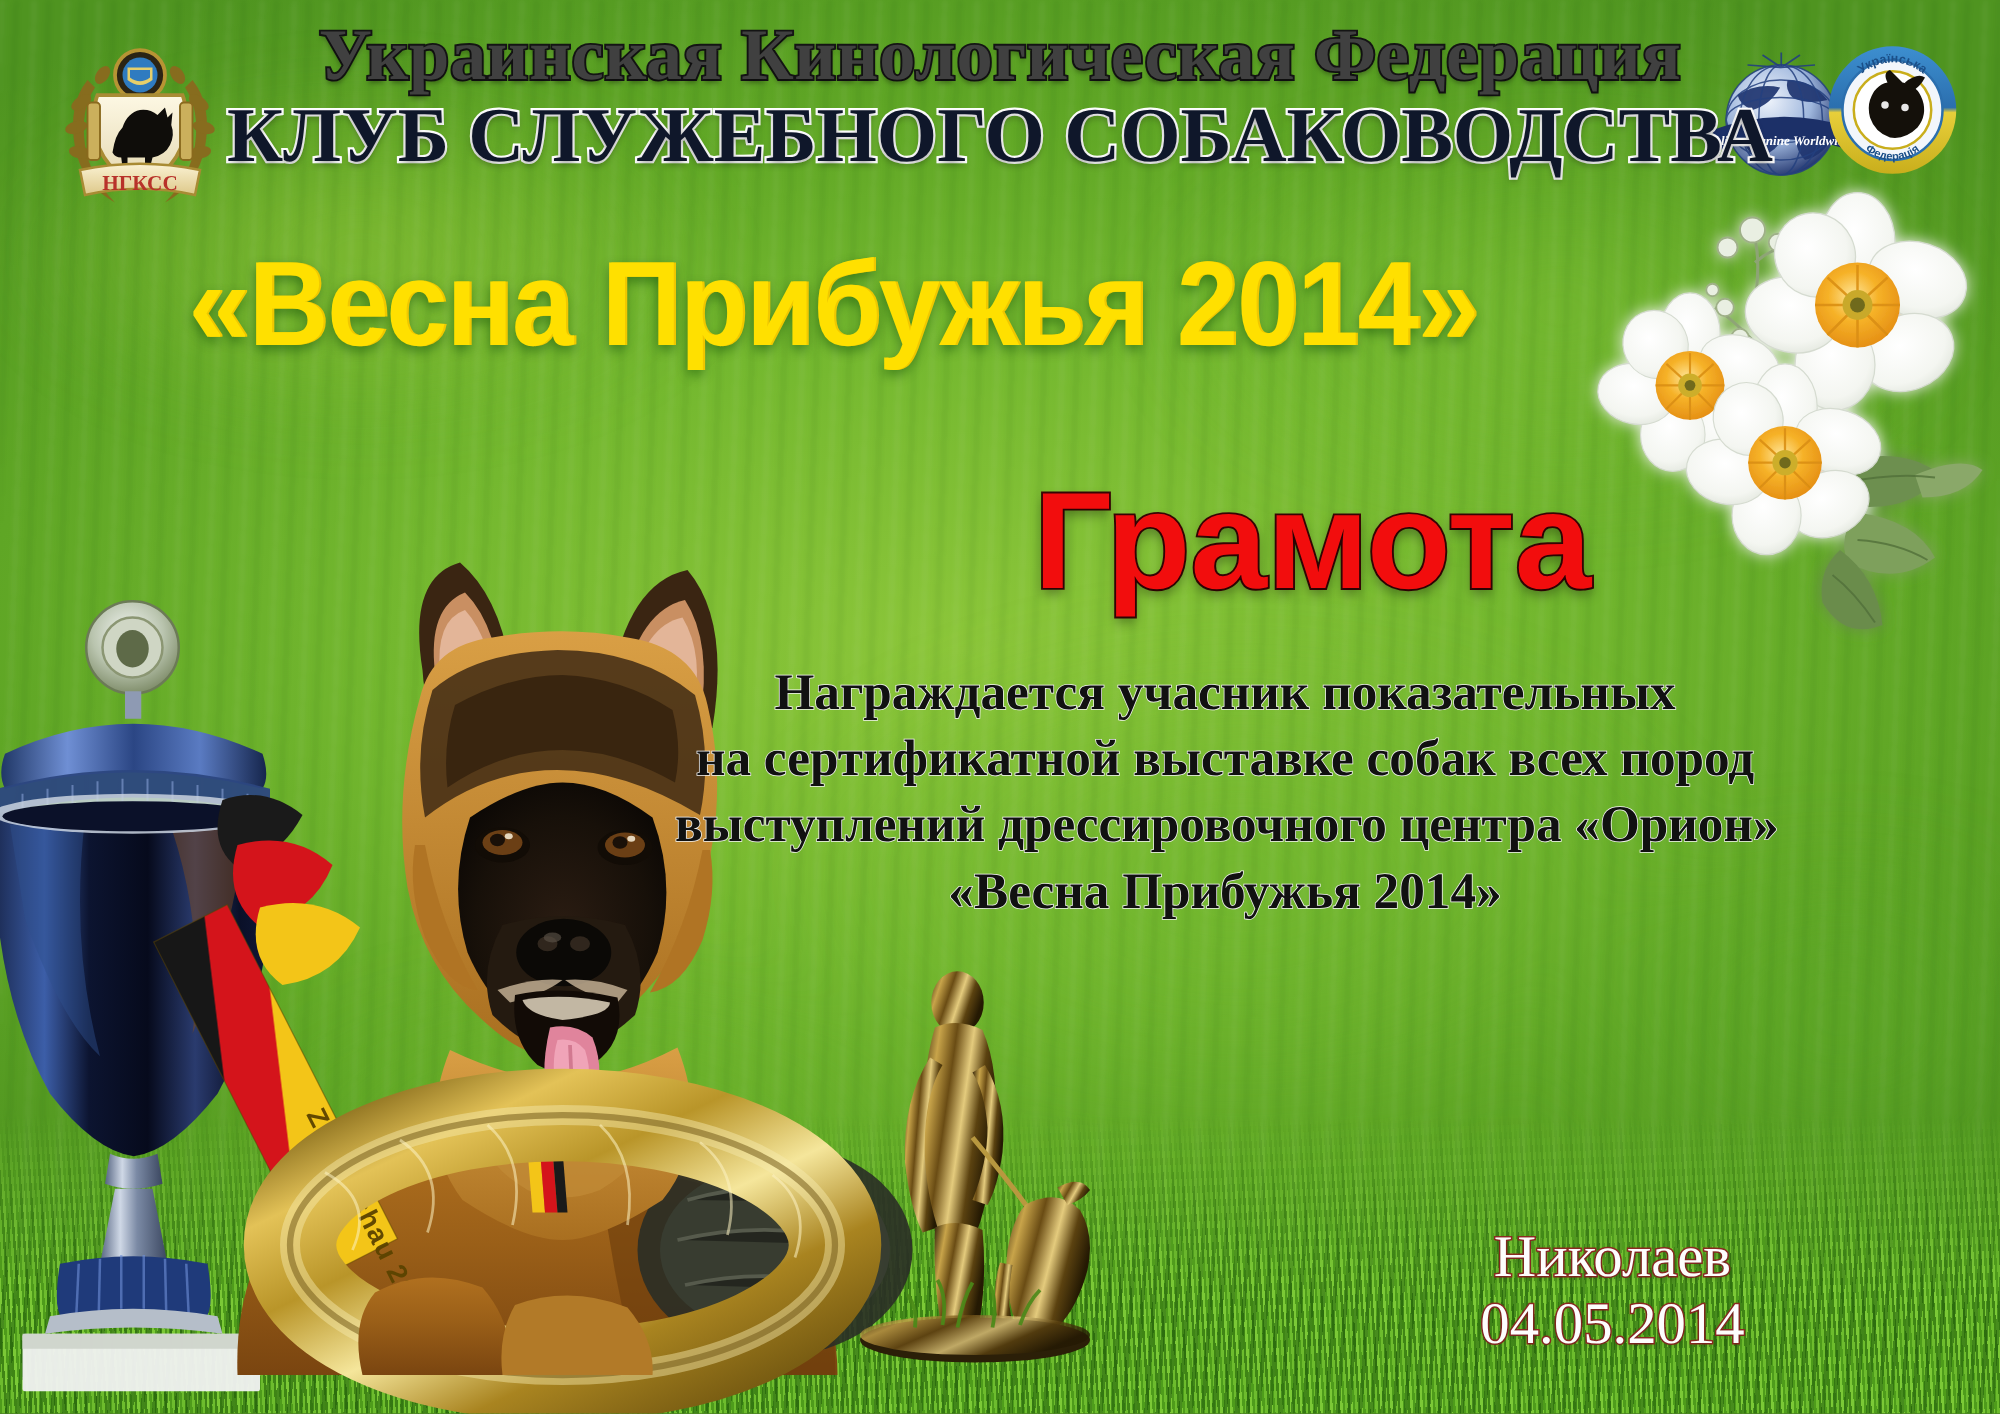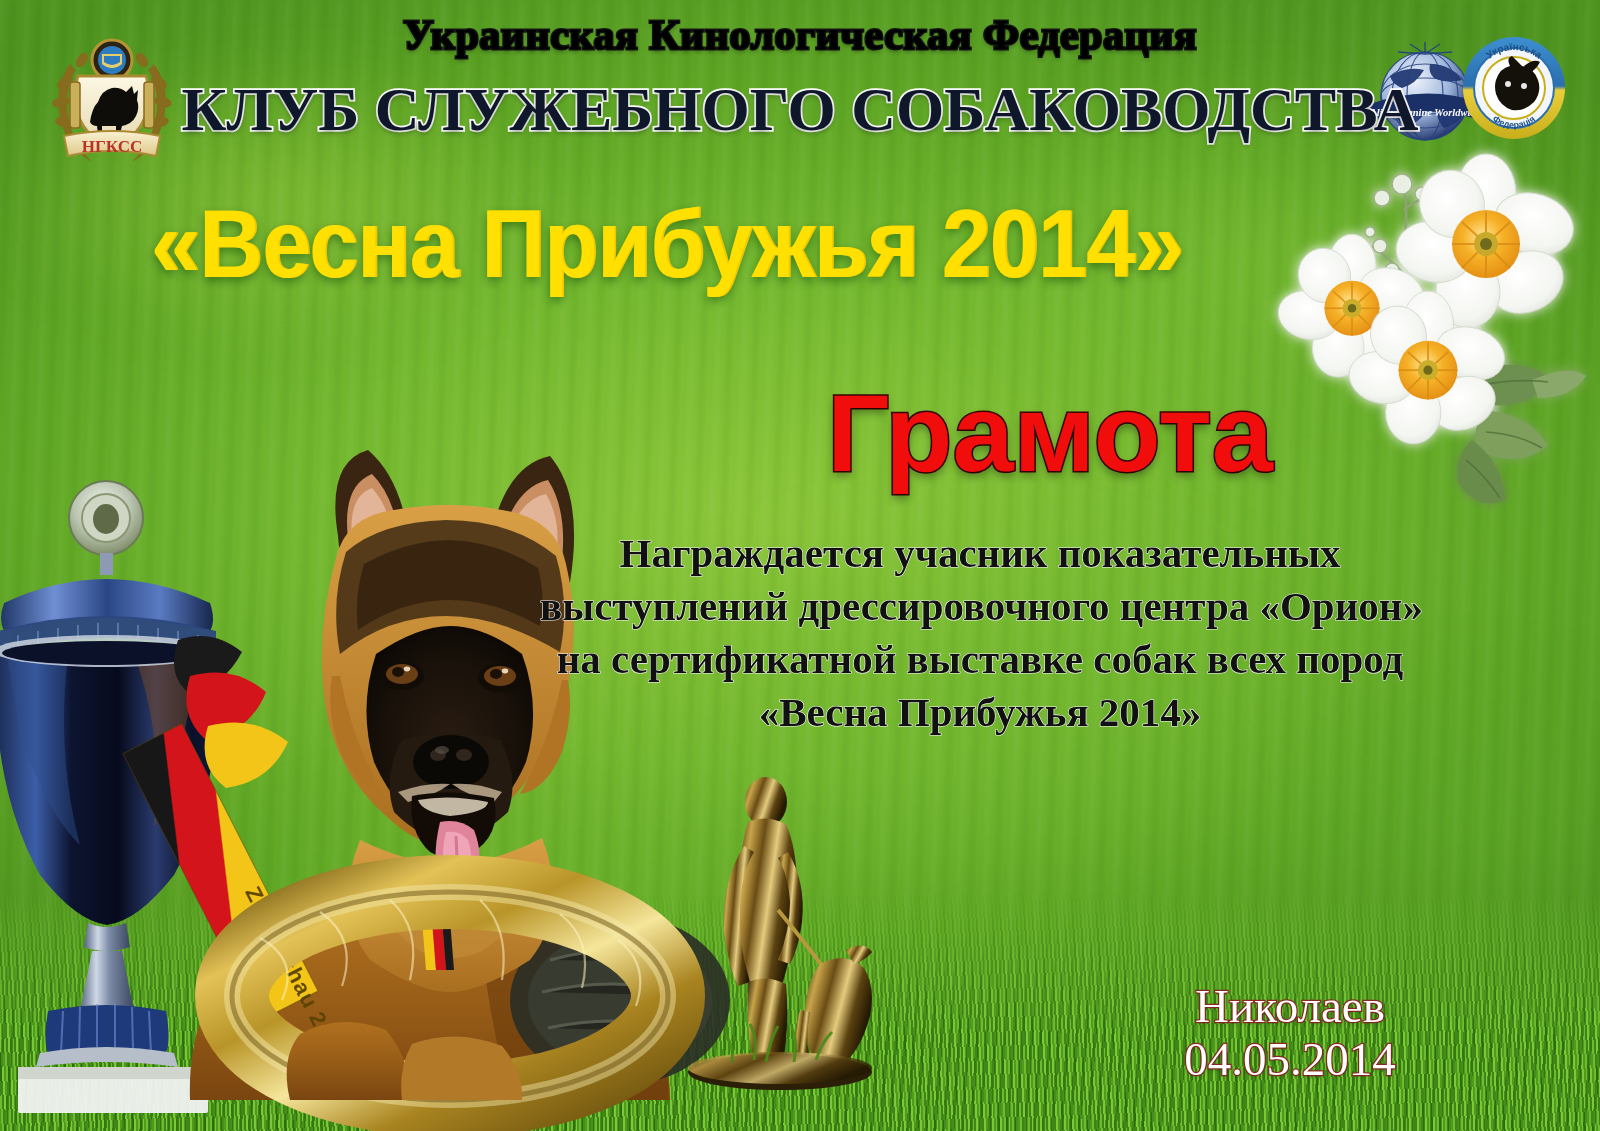--- a/index.html
+++ b/index.html
@@ -65,24 +65,24 @@
 
   
   .header{
     position:absolute;left:0;right:0;top:6px;height:155px;
   }
   .org-line1{
     position:absolute;left:0;right:0;top:8px;
     text-align:center;
     font-family:"Liberation Serif", serif;
     font-weight:bold;
-    font-size:42px;
+    font-size:58px;
     line-height:1.02;
     letter-spacing:.5px;
-    color:#000000;
+    color:#404040;
     -webkit-text-stroke:3px #151515;
     paint-order:stroke fill;
     text-shadow:0 3px 4px rgba(0,0,0,.35);
   }
   .org-line2{
     position:absolute;left:0;right:0;top:72px;
     text-align:center;
     font-family:"Liberation Serif", serif;
     font-weight:bold;
     font-size:62px;
@@ -691,22 +691,22 @@
     <div class="org-line1">Украинская Кинологическая Федерация</div>
     <div class="org-line2">КЛУБ СЛУЖЕБНОГО СОБАКОВОДСТВА</div>
   </div>
 
   <div class="event-title">«Весна Прибужья 2014»</div>
 
   <div class="gramota">Грамота</div>
 
   <div class="body-text">
     <span class="bline">Награждается учасник показательных</span>
+    <span class="bline">на сертификатной выставке собак всех пород</span>
     <span class="bline">выступлений дрессировочного центра «Орион»</span>
-    <span class="bline">на сертификатной выставке собак всех пород</span>
     <span class="bline">«Весна Прибужья 2014»</span>
   </div>
 
   <div class="footer">
     <div>Николаев</div>
     <div>04.05.2014</div>
   </div>
 
 </div>
 

